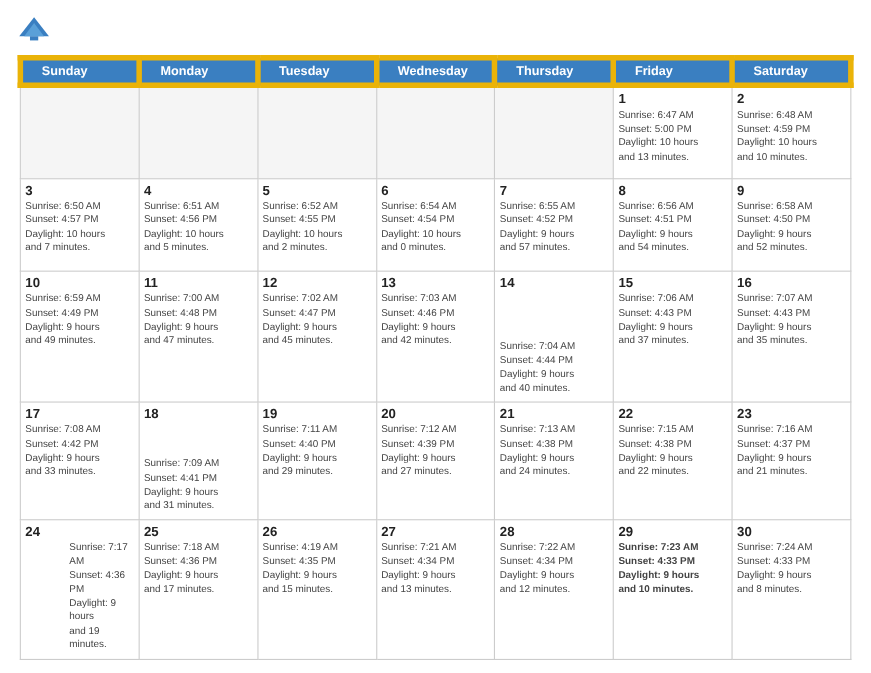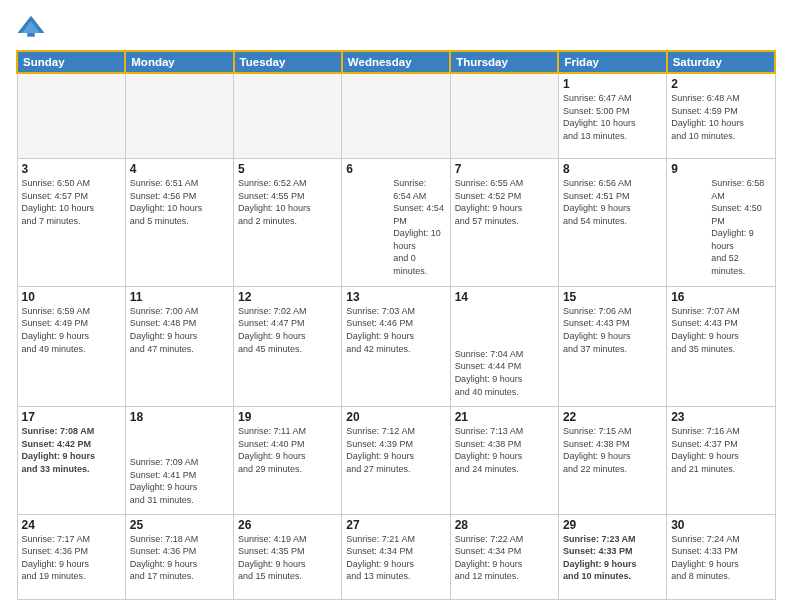--- a/index.html
+++ b/index.html
@@ -68,23 +68,23 @@
     .cal-table {
       width: 100%;
       border-collapse: collapse;
       flex: 1;
     }
     .cal-table th {
       background: #3a7fc1;
       color: #fff;
       font-size: 11.5px;
       font-weight: bold;
-      padding: 4px 5px;
+      padding: 4px 17px;
       text-align: left;
-      border: 2px solid #eab308;
+      border: 5px solid #eab308;
     }
     .cal-table td {
       border: 1px solid #ccc;
       vertical-align: top;
       padding: 3px 4px;
       font-size: 9.5px;
       color: #333;
       background: #fff;
       width: calc(100% / 7);
     }
@@ -181,42 +181,42 @@
             </td>
             <td>
               <span class="day-num">5</span>
               <div class="day-detail" style="white-space: pre-line;">Sunrise: 6:52 AM
 Sunset: 4:55 PM
 Daylight: 10 hours
 and 2 minutes.</div>
             </td>
             <td>
               <span class="day-num">6</span>
-              <div class="day-detail" style="white-space: pre-line; margin-left: 47px;">Sunrise: 6:54 AM
+              <div class="day-detail" style="white-space: pre-line;">Sunrise: 6:54 AM
 Sunset: 4:54 PM
 Daylight: 10 hours
 and 0 minutes.</div>
             </td>
             <td>
               <span class="day-num">7</span>
               <div class="day-detail" style="white-space: pre-line;">Sunrise: 6:55 AM
 Sunset: 4:52 PM
 Daylight: 9 hours
 and 57 minutes.</div>
             </td>
             <td>
               <span class="day-num">8</span>
               <div class="day-detail" style="white-space: pre-line;">Sunrise: 6:56 AM
 Sunset: 4:51 PM
 Daylight: 9 hours
 and 54 minutes.</div>
             </td>
             <td>
               <span class="day-num">9</span>
-              <div class="day-detail" style="white-space: pre-line; margin-left: 40px;">Sunrise: 6:58 AM
+              <div class="day-detail" style="white-space: pre-line;">Sunrise: 6:58 AM
 Sunset: 4:50 PM
 Daylight: 9 hours
 and 52 minutes.</div>
             </td>
           </tr>
           <tr class="week-row">
             <td>
               <span class="day-num">10</span>
               <div class="day-detail" style="white-space: pre-line;">Sunrise: 6:59 AM
 Sunset: 4:49 PM
@@ -262,21 +262,21 @@
               <span class="day-num">16</span>
               <div class="day-detail" style="white-space: pre-line;">Sunrise: 7:07 AM
 Sunset: 4:43 PM
 Daylight: 9 hours
 and 35 minutes.</div>
             </td>
           </tr>
           <tr class="week-row">
             <td>
               <span class="day-num">17</span>
-              <div class="day-detail" style="white-space: pre-line; font-weight: bold;">Sunrise: 7:08 AM
+              <div class="day-detail" style="white-space: pre-line;">Sunrise: 7:08 AM
 Sunset: 4:42 PM
 Daylight: 9 hours
 and 33 minutes.</div>
             </td>
             <td>
               <span class="day-num">18</span>
               <div class="day-detail" style="white-space: pre-line; margin-top: 32px;">Sunrise: 7:09 AM
 Sunset: 4:41 PM
 Daylight: 9 hours
 and 31 minutes.</div>
@@ -313,21 +313,21 @@
               <span class="day-num">23</span>
               <div class="day-detail" style="white-space: pre-line;">Sunrise: 7:16 AM
 Sunset: 4:37 PM
 Daylight: 9 hours
 and 21 minutes.</div>
             </td>
           </tr>
           <tr class="week-row">
             <td>
               <span class="day-num">24</span>
-              <div class="day-detail" style="white-space: pre-line;">Sunrise: 7:17 AM
+              <div class="day-detail" style="white-space: pre-line; margin-left: 40px;">Sunrise: 7:17 AM
 Sunset: 4:36 PM
 Daylight: 9 hours
 and 19 minutes.</div>
             </td>
             <td>
               <span class="day-num">25</span>
               <div class="day-detail" style="white-space: pre-line;">Sunrise: 7:18 AM
 Sunset: 4:36 PM
 Daylight: 9 hours
 and 17 minutes.</div>

